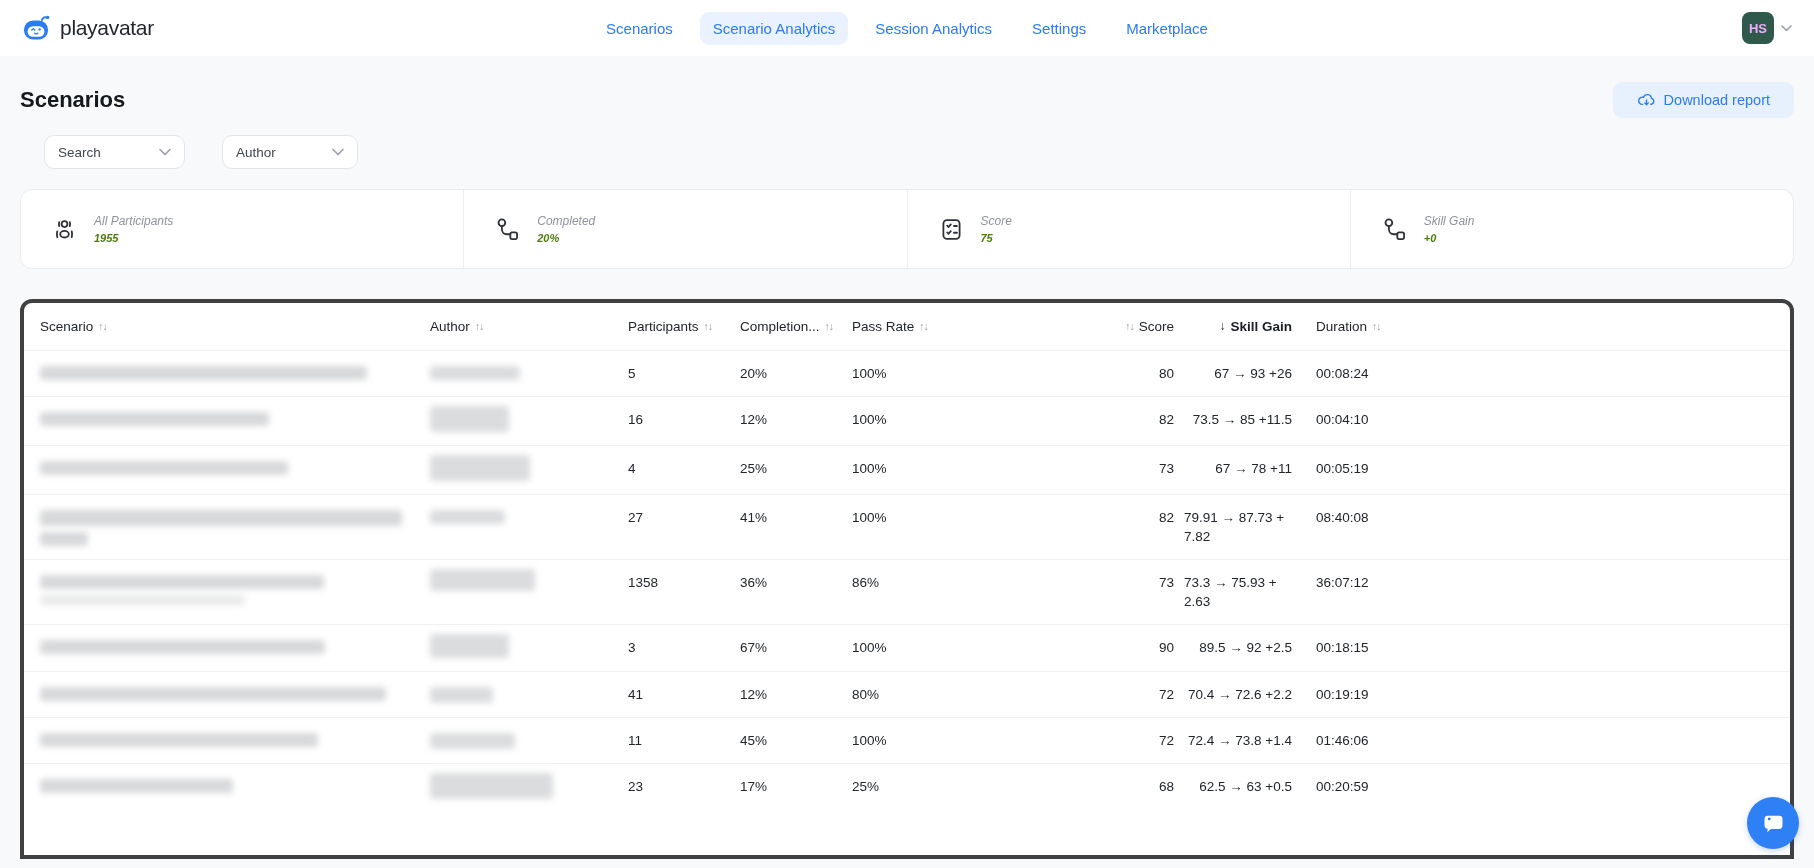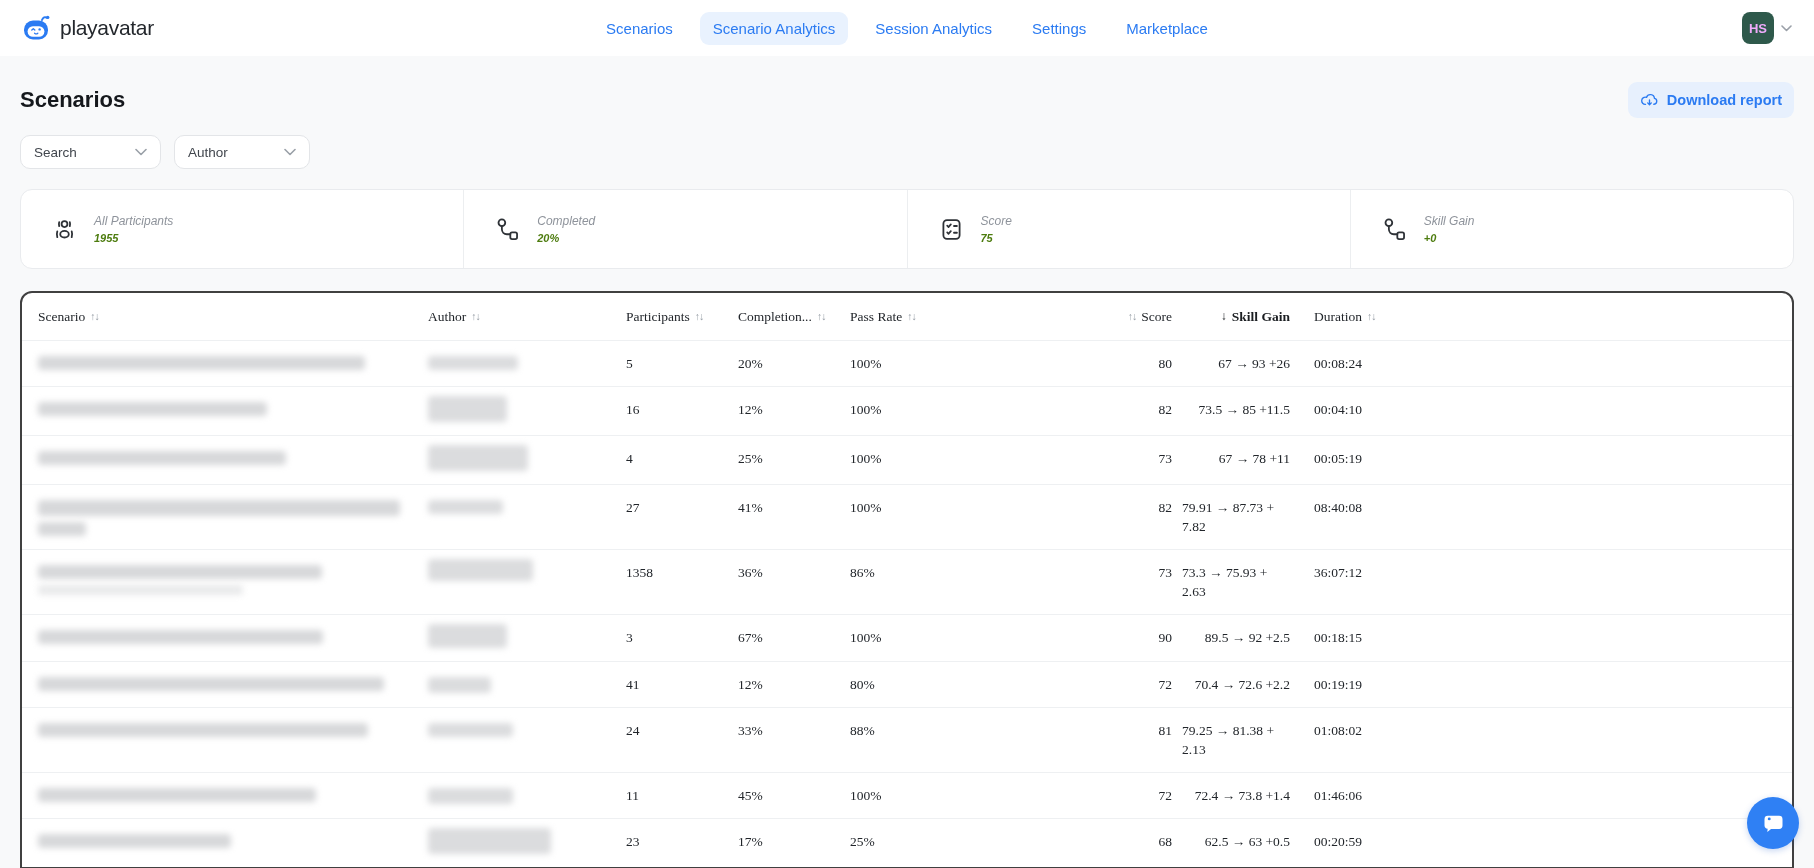--- a/index.html
+++ b/index.html
@@ -19,42 +19,42 @@
   .nav-item.active { background:#e9f2fe; }
   .userbox { margin-left:auto; display:flex; align-items:center; gap:7px; cursor:pointer; }
   .avatar { width:32px; height:32px; border-radius:8px; background:#2e594b; color:#f0abfc;
             font-size:13px; font-weight:700; display:flex; align-items:center; justify-content:center; }
 
   
   .page { padding:0 20px; }
   .title-row { margin-top:26px; display:flex; align-items:center; justify-content:space-between; }
   .page-title { font-size:22px; font-weight:700; color:#15181c; }
   .dl-btn { display:flex; align-items:center; gap:8px; background:#e7f0fd; color:#2b7bf2;
-            font-size:14.5px; font-weight:700; border:none; border-radius:9px;
-            height:36px; padding:0 12px; cursor:pointer; font-family:inherit; }
+            font-size:14.5px; font-weight:400; border:none; border-radius:9px;
+            height:36px; padding:0 24px; cursor:pointer; font-family:inherit; }
 
   .filters { margin-top:17px; display:flex; gap:13px; }
   .select { background:#fff; border:1px solid #e3e5e8; border-radius:10px; height:34px;
             display:flex; align-items:center; justify-content:space-between;
-            padding:0 13px; font-size:13.5px; color:#41464d; cursor:pointer; }
+            padding:0 13px; font-size:13.5px; color:#41464d; cursor:pointer;margin-left:24px; }
   .select.w1 { width:141px; } .select.w2 { width:136px; }
 
   
   .stats-card { margin-top:20px; background:#fff; border:1px solid #e9ebee; border-radius:12px;
                 height:80px; display:flex; }
   .stat { flex:1; display:flex; align-items:center; gap:16px; padding-left:30px;font-style:italic; }
   .stat + .stat { border-left:1px solid #eceef0; }
   .stat-icon { width:27px; height:27px; flex:0 0 auto; }
   .stat-icon svg { stroke:#2e3237; fill:none; stroke-width:1.6; stroke-linecap:round; stroke-linejoin:round; }
   .stat-label { font-size:12px; color:#8e939b; margin-bottom:4px; }
   .stat-value { font-size:11px; font-weight:700; color:#4d7c0f; }
 
   
-  .table-card { margin-top:22px; background:#fff; border:2px solid #404040;
-                border-radius:12px 12px 0 0; min-height:560px; overflow:hidden;font-family:Liberation Serif, serif; }
+  .table-card { margin-top:30px; background:#fff; border:4px solid #404040;
+                border-radius:12px 12px 0 0; min-height:560px; overflow:hidden; }
   .thead, .trow { display:flex; align-items:flex-start; padding:0 16px; }
   .thead { height:47px; align-items:center; }
   .th { font-size:13px; color:#767d86; display:flex; align-items:center; gap:5px; cursor:pointer; }
   .th.active-sort { color:#1b1e22; font-weight:600; }
   .sort-glyph { font-size:10.5px; color:#9aa1a9; letter-spacing:-1px; }
   .sort-glyph.active { color:#1b1e22; font-size:12px; letter-spacing:0; }
   .trow { border-top:1px solid #eef0f2; padding-top:13px; padding-bottom:13px; min-height:45px; }
   .cell { font-size:13.5px; color:#22262b; line-height:19px; }
   .c-scenario { width:390px; } .c-author { width:198px; } .c-part { width:112px; }
   .c-comp { width:112px; } .c-pass { width:210px; }
@@ -326,34 +326,20 @@
           </div>
           <div class="cell c-part">41</div>
           <div class="cell c-comp">12%</div>
           <div class="cell c-pass">80%</div>
           <div class="cell c-score">72</div>
           <div class="cell c-skill"><span class="skilltext">70.4 → 72.6 +2.2</span></div>
           <div class="cell c-dur">00:19:19</div>
         </div>
         <div class="trow">
           <div class="cell c-scenario">
-            <div class="blurbar" style="width: 330px; height: 14px;"></div>
-          </div>
-          <div class="cell c-author">
-            <div class="blurbar author" style="width: 85px; height: 14px;"></div>
-          </div>
-          <div class="cell c-part">24</div>
-          <div class="cell c-comp">33%</div>
-          <div class="cell c-pass">88%</div>
-          <div class="cell c-score">81</div>
-          <div class="cell c-skill"><span class="skilltext">79.25 → 81.38 + 2.13</span></div>
-          <div class="cell c-dur">01:08:02</div>
-        </div>
-        <div class="trow">
-          <div class="cell c-scenario">
             <div class="blurbar" style="width: 278px; height: 14px;"></div>
           </div>
           <div class="cell c-author">
             <div class="blurbar author" style="width: 85px; height: 16px;"></div>
           </div>
           <div class="cell c-part">11</div>
           <div class="cell c-comp">45%</div>
           <div class="cell c-pass">100%</div>
           <div class="cell c-score">72</div>
           <div class="cell c-skill"><span class="skilltext">72.4 → 73.8 +1.4</span></div>

